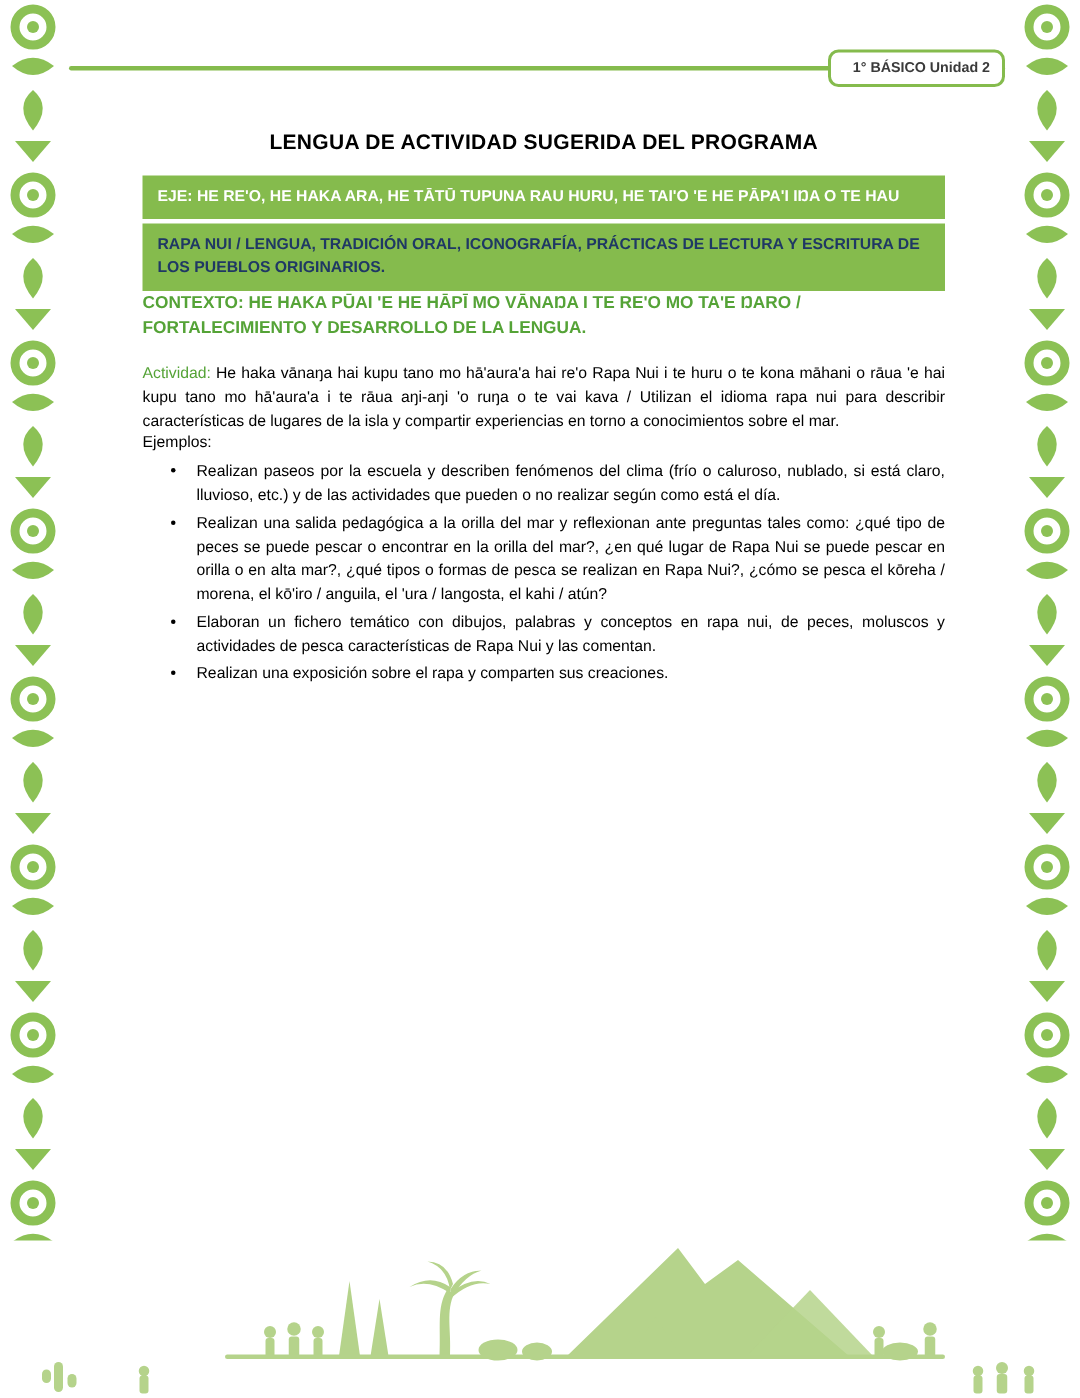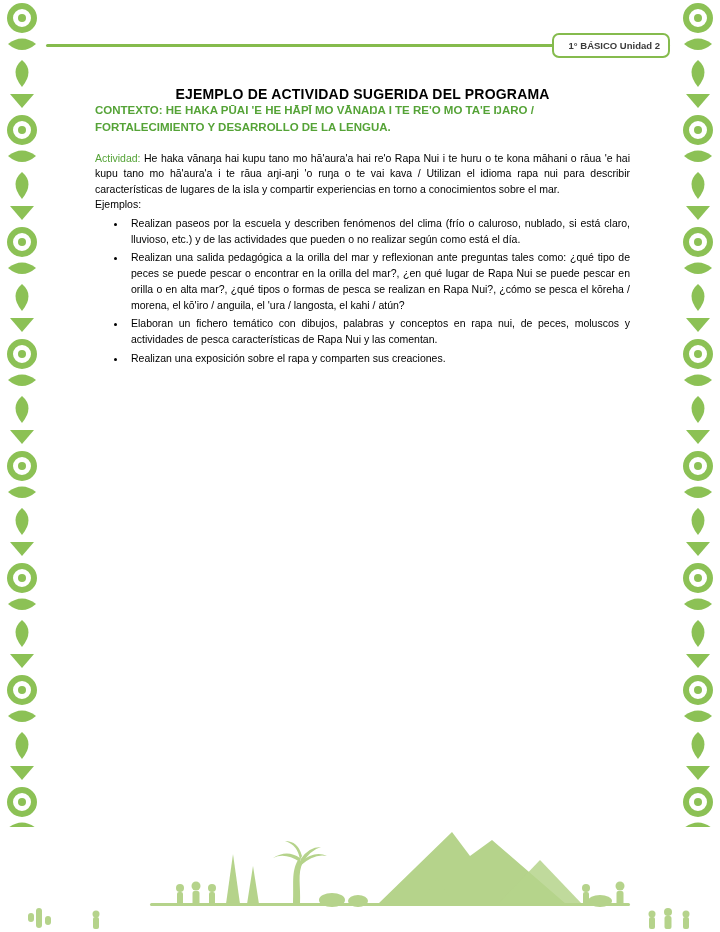--- a/index.html
+++ b/index.html
@@ -93,22 +93,26 @@
   </div>
 
   <div class="top-rule"></div>
 
   <div class="unit-badge">
     <span>1° BÁSICO Unidad 2</span>
   </div>
 
   <div class="content">
 
-    <h1 class="title">EJEMPLO DE ACTIVIDAD SUGERIDA DEL PROGRAMA</h1>
+    <h1 class="title">LENGUA DE ACTIVIDAD SUGERIDA DEL PROGRAMA</h1>
 
+    <div class="eje-box">
+      <div class="eje-part first">EJE: HE RE'O, HE HAKA ARA, HE TĀTŪ TUPUNA RAU HURU, HE TAI'O 'E HE PĀPA'I IŊA O TE HAU</div>
+      <div class="eje-part second">RAPA NUI / LENGUA, TRADICIÓN ORAL, ICONOGRAFÍA, PRÁCTICAS DE LECTURA Y ESCRITURA DE LOS PUEBLOS ORIGINARIOS.</div>
+    </div>
 
     <p class="contexto">CONTEXTO: HE HAKA PŪAI 'E HE HĀPĪ MO VĀNAŊA I TE RE'O MO TA'E ŊARO / FORTALECIMIENTO Y DESARROLLO DE LA LENGUA.</p>
 
     <p class="actividad"><span class="act-label">Actividad: </span><span><span class="b">He haka vānaŋa hai kupu tano mo hā'aura'a hai re'o Rapa Nui i te huru o te kona māhani o rāua 'e hai kupu tano mo hā'aura'a i te rāua aŋi-aŋi 'o ruŋa o te vai kava / </span><span>Utilizan el idioma </span><span class="b">rapa nui</span><span> para describir características de lugares de la isla y compartir experiencias en torno a conocimientos sobre el mar.</span></span></p>
 
     <p class="ejemplos-label">Ejemplos:</p>
 
     <ul class="bullets">
         <li><span>Realizan paseos por la escuela y describen fenómenos del clima (frío o caluroso, nublado, si está claro, lluvioso, etc.) y de las actividades que pueden o no realizar según como está el día.</span></li>
         <li><span>Realizan una salida pedagógica a la orilla del mar y reflexionan ante preguntas tales como: ¿qué tipo de peces se puede pescar o encontrar en la orilla del mar?, ¿en qué lugar de </span><span class="b">Rapa Nui</span><span> se puede pescar en orilla o en alta mar?, ¿qué tipos o formas de pesca se realizan en </span><span class="b">Rapa Nui</span><span>?, ¿cómo se pesca el </span><span class="b">kōreha</span><span> / morena, el </span><span class="b">kō'iro</span><span> / anguila, el </span><span class="b">'ura</span><span> / langosta, el </span><span class="b">kahi</span><span> / atún?</span></li>

